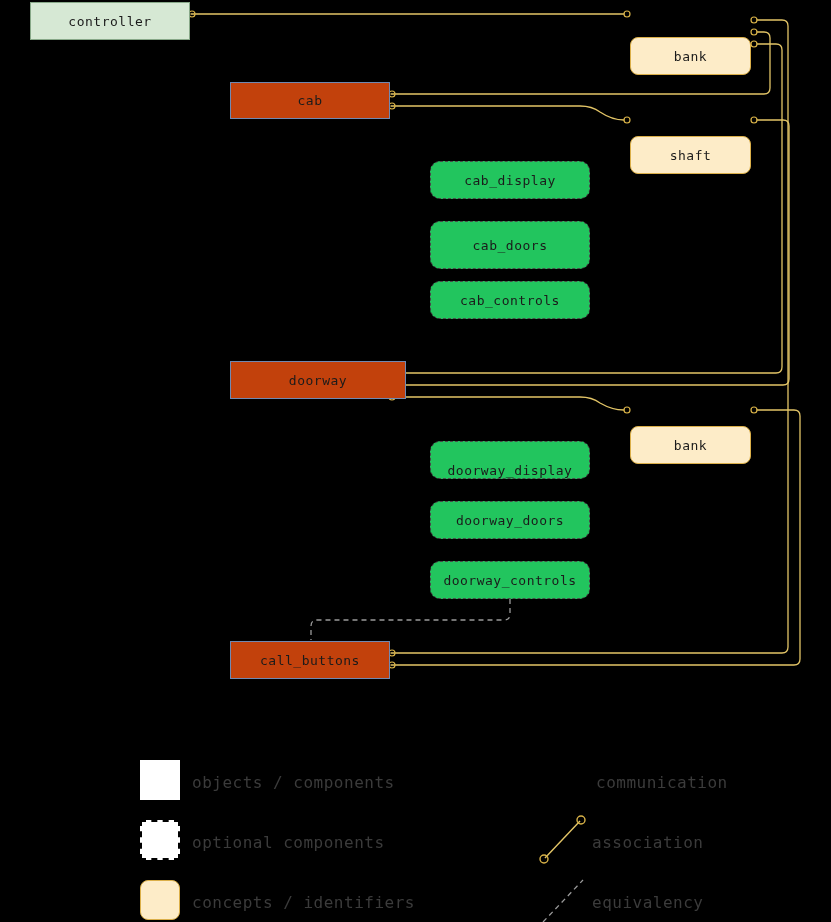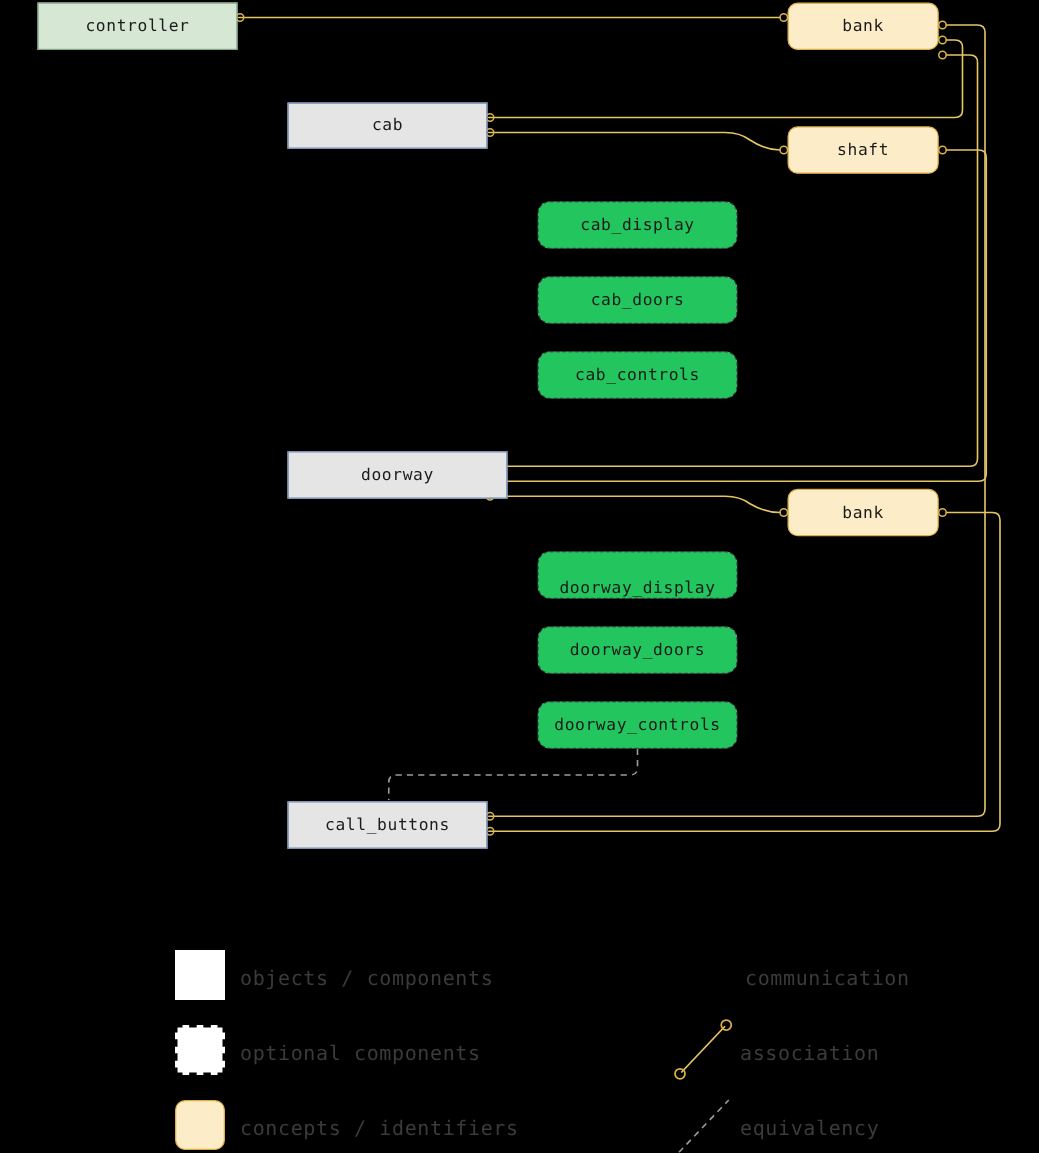--- a/index.html
+++ b/index.html
@@ -27,34 +27,35 @@
     align-items: center;
     justify-content: center;
     font-family: "DejaVu Sans Mono", "Liberation Mono", monospace;
     font-size: 13px;
     letter-spacing: 0.5px;
     color: #1b1b1b;
     white-space: nowrap;
     z-index: 5;
   }
   .node.component {
-    background: #e5e5e5;
+    background: #c2410c;
     border: 1px solid #7089b3;
     border-radius: 0;
     align-items: center;
   }
   .node.controller-node {
     background: #d6e8d4;
     border: 1px solid #87a888;
     border-radius: 0;
   }
   .node.concept {
     background: #fdecc8;
     border: 1px solid #dbaf49;
     border-radius: 8px;
+    margin-top: 35px;
   }
   .node.optional {
     background: #22c55e;
     border: 1px dashed #4a4a4a;
     border-radius: 10px;
   }
 
   
   .legend-swatch {
     position: absolute;
@@ -163,21 +164,21 @@
     </div>
     <div class="node component" style="left: 230px; top: 82px; width: 160px; height: 37px;">
       <span>cab</span>
     </div>
     <div class="node concept" style="left: 630px; top: 101px; width: 121px; height: 38px;">
       <span>shaft</span>
     </div>
     <div class="node optional" style="left: 430px; top: 161px; width: 160px; height: 38px;">
       <span>cab_display</span>
     </div>
-    <div class="node optional" style="left: 430px; top: 221px; width: 160px; height: 38px;">
+    <div class="node optional" style="left: 430px; top: 221px; width: 160px; height: 48px;">
       <span>cab_doors</span>
     </div>
     <div class="node optional" style="left: 430px; top: 281px; width: 160px; height: 38px;">
       <span>cab_controls</span>
     </div>
     <div class="node component" style="left: 230px; top: 361px; width: 176px; height: 38px;">
       <span>doorway</span>
     </div>
     <div class="node concept" style="left: 630px; top: 391px; width: 121px; height: 38px;">
       <span>bank</span>

